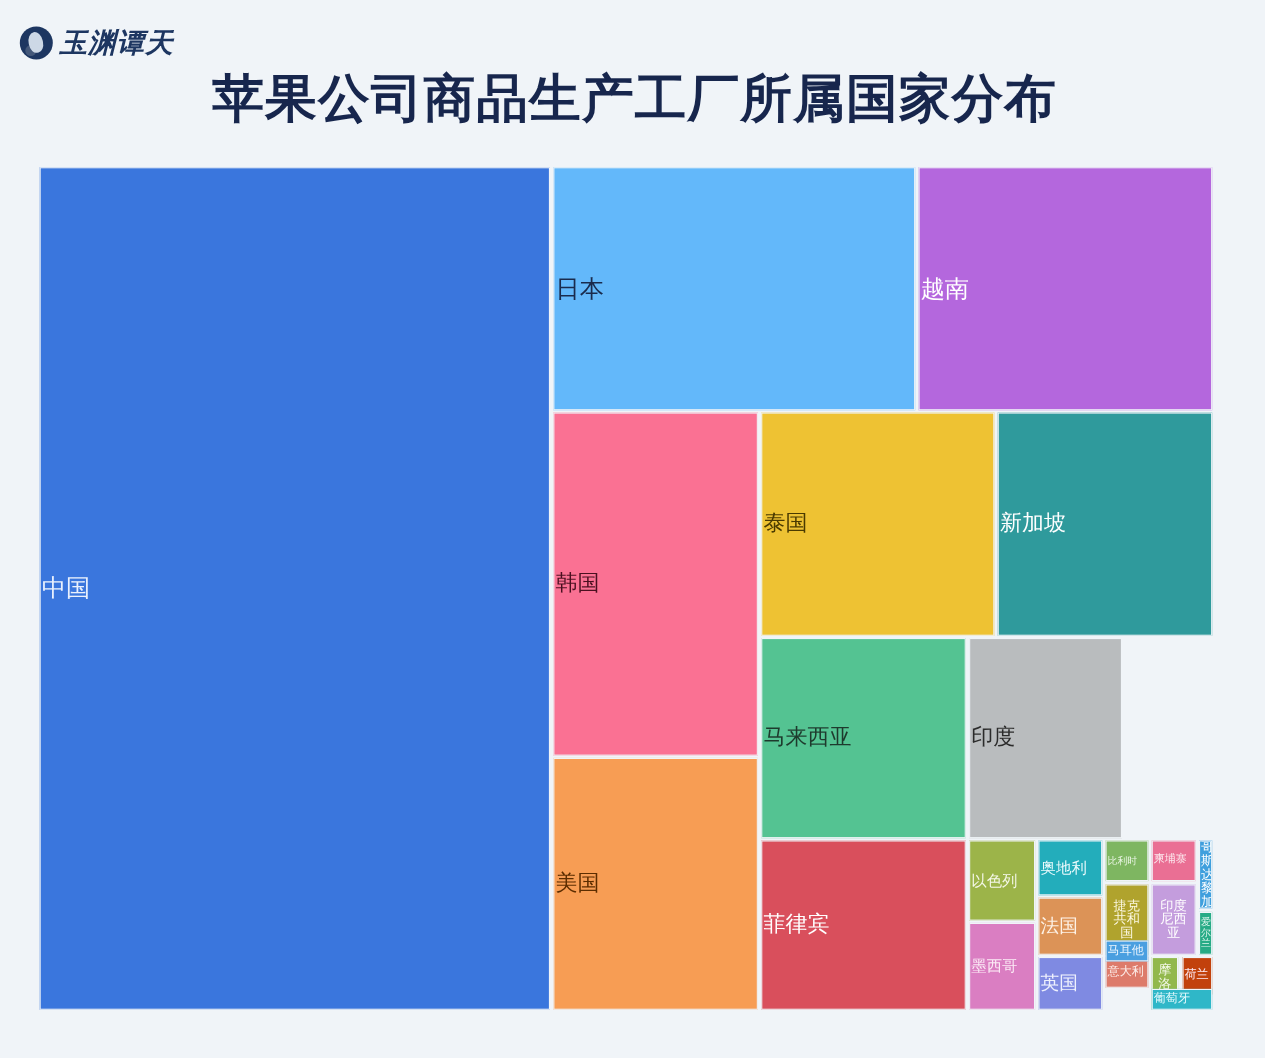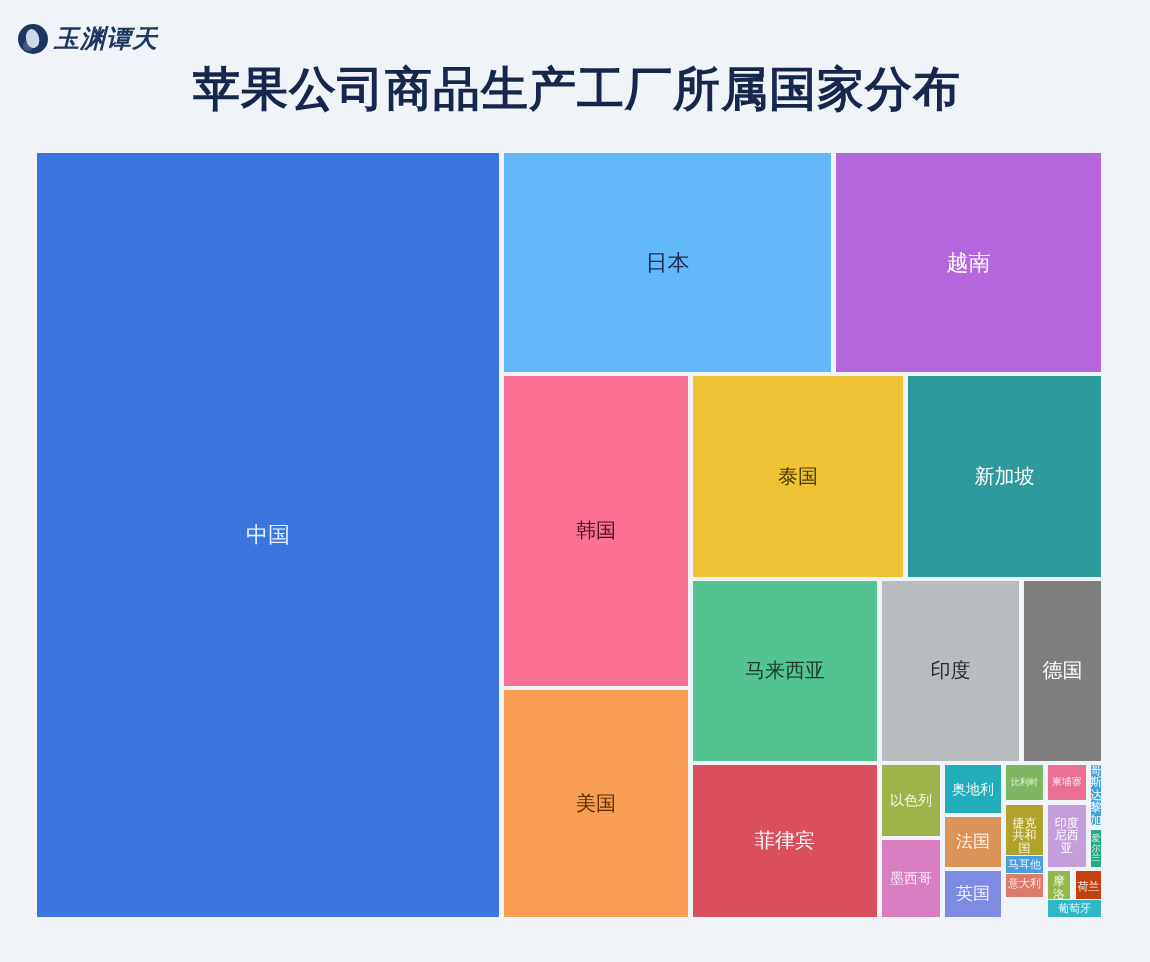--- a/index.html
+++ b/index.html
@@ -85,21 +85,21 @@
     top: 152px;
     width: 1066px;
     height: 766px;
   }
   .tile {
     position: absolute;
     box-sizing: border-box;
     border: 1.5px solid #f0f4f8;
     display: flex;
     align-items: center;
-    justify-content: center;
+    justify-content: flex-start;
     overflow: hidden;
     text-align: center;
     line-height: 1.05;
   }
   .tile .lbl {
     padding: 1px;
     white-space: normal;
     word-break: break-all;
   }
   .tile.nowrap .lbl { white-space: nowrap; word-break: normal; }
@@ -138,23 +138,20 @@
       </div>
       <div class="tile nowrap" style="left: 871.029px; top: 222.983px; width: 194.971px; height: 202.99px; background: rgb(47, 154, 156); color: rgb(255, 255, 255); font-size: 20px;">
         <span class="lbl">新加坡</span>
       </div>
       <div class="tile nowrap" style="left: 656.016px; top: 427.964px; width: 186.017px; height: 182.002px; background: rgb(84, 195, 146); color: rgb(30, 58, 45); font-size: 20px;">
         <span class="lbl">马来西亚</span>
       </div>
       <div class="tile nowrap" style="left: 845.018px; top: 427.964px; width: 138.793px; height: 182.002px; background: rgb(185, 188, 190); color: rgb(43, 43, 43); font-size: 20px;">
         <span class="lbl">印度</span>
       </div>
-      <div class="tile nowrap" style="left: 986.903px; top: 427.964px; width: 79.0972px; height: 182.002px; background: rgb(126, 126, 126); color: rgb(255, 255, 255); font-size: 20px;">
-        <span class="lbl">德国</span>
-      </div>
       <div class="tile nowrap" style="left: 656.016px; top: 611.957px; width: 186.017px; height: 154.043px; background: rgb(217, 79, 92); color: rgb(255, 255, 255); font-size: 20px;">
         <span class="lbl">菲律宾</span>
       </div>
       <div class="tile nowrap" style="left: 467.015px; top: 536.966px; width: 186.017px; height: 229.034px; background: rgb(247, 157, 84); color: rgb(92, 45, 0); font-size: 20px;">
         <span class="lbl">美国</span>
       </div>
       <div class="tile nowrap" style="left: 845.018px; top: 611.957px; width: 60.0158px; height: 72.9998px; background: rgb(156, 180, 73); color: rgb(244, 247, 232); font-size: 14px;">
         <span class="lbl">以色列</span>
       </div>
       <div class="tile nowrap" style="left: 845.018px; top: 686.949px; width: 60.0158px; height: 79.0512px; background: rgb(218, 126, 194); color: rgb(251, 234, 245); font-size: 14px;">

